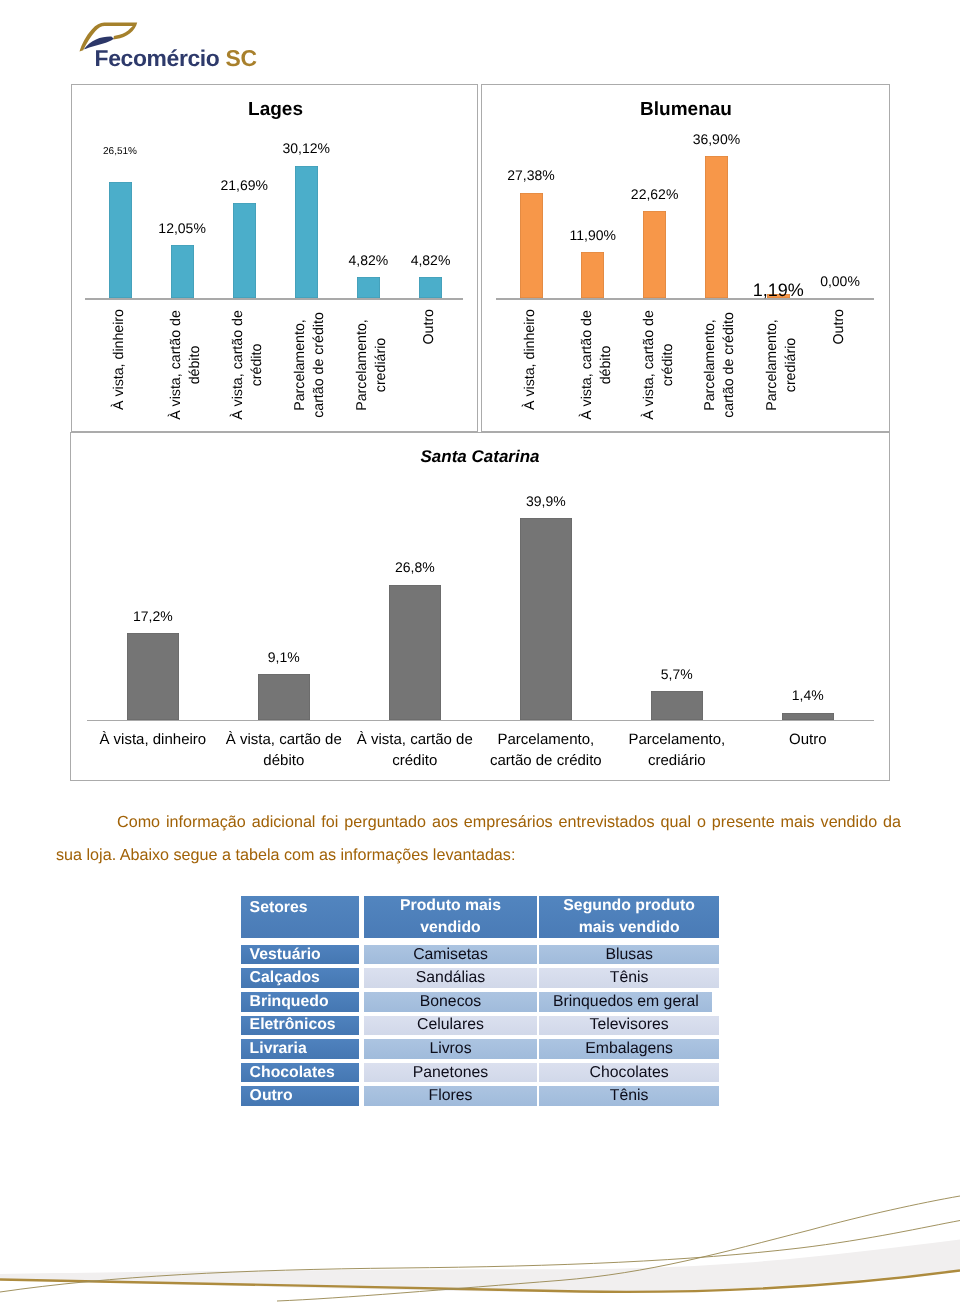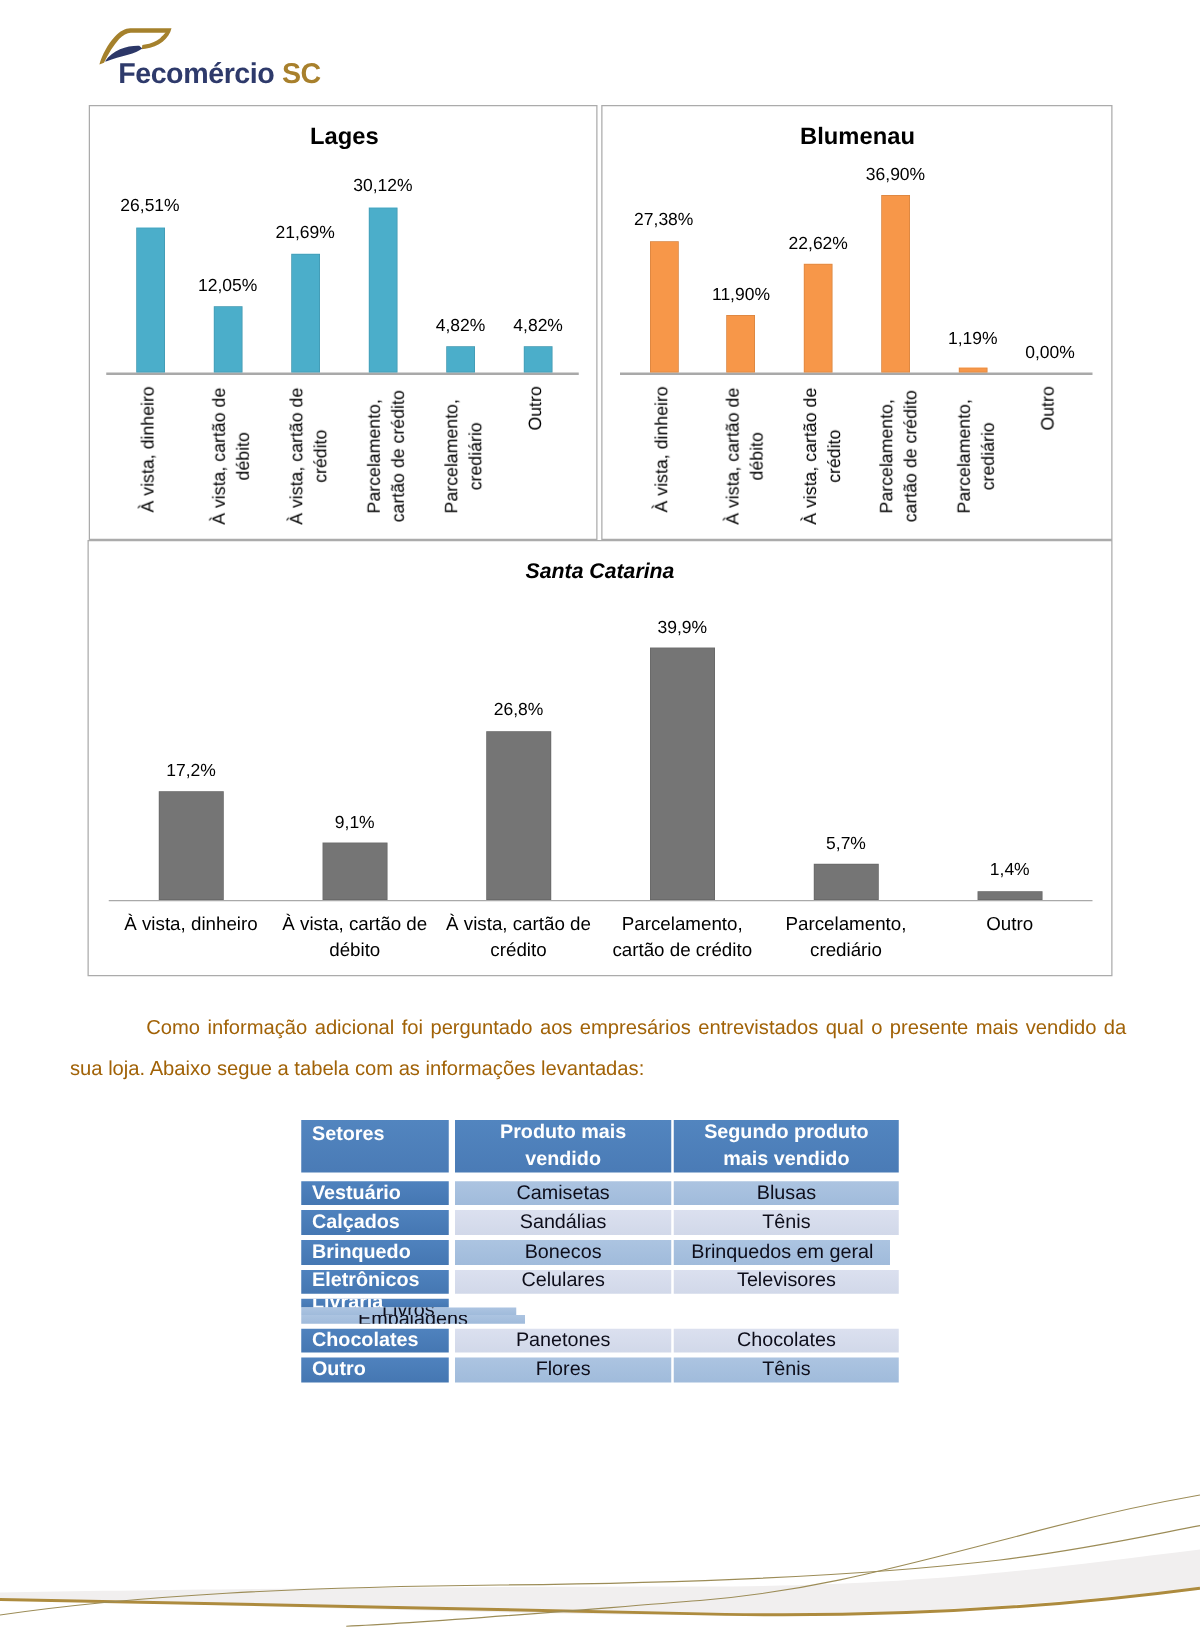--- a/index.html
+++ b/index.html
@@ -82,21 +82,21 @@
   <div id="logo-text"><span class="a">Fecomércio</span> <span class="b">SC</span></div>
 </div>
 
 <div class="frame" style="left:71px;top:84px;width:407px;height:348px;"></div>
 <div class="frame" style="left:481px;top:84px;width:409px;height:348px;"></div>
 <div class="frame" style="left:70px;top:432px;width:820px;height:349px;"></div>
 <div class="chartwrap">
 <div class="ctitle" style="left:125.5px;top:100px;width:300px;font-size:19px;">Lages</div>
 <div class="axis" style="left:85px;top:298.3px;width:378px;"></div>
 <div class="bar" style="left:108.5px;top:181.5px;width:23px;height:116.8px;background:#4BAECA;box-shadow:inset 0 0 0 0.6px rgba(0,0,0,0.13);"></div>
-<div class="dl" style="left:70.0px;top:157.0px;width:100px;font-size:14.0px;">26,51%</div>
+<div class="dl" style="left:70.0px;top:146px;width:100px;font-size:10px;">26,51%</div>
 <div class="cat-v" style="left:109.5px;top:435px;width:126px;font-size:14.2px;"><span class="cat-v-in">À vista, dinheiro</span></div>
 <div class="bar" style="left:170.6px;top:245.2px;width:23px;height:53.1px;background:#4BAECA;box-shadow:inset 0 0 0 0.6px rgba(0,0,0,0.13);"></div>
 <div class="dl" style="left:132.1px;top:220.7px;width:100px;font-size:14.0px;">12,05%</div>
 <div class="cat-v" style="left:167.0px;top:435px;width:126px;font-size:14.2px;"><span class="cat-v-in">À vista, cartão de débito</span></div>
 <div class="bar" style="left:232.7px;top:202.7px;width:23px;height:95.6px;background:#4BAECA;box-shadow:inset 0 0 0 0.6px rgba(0,0,0,0.13);"></div>
 <div class="dl" style="left:194.2px;top:178.2px;width:100px;font-size:14.0px;">21,69%</div>
 <div class="cat-v" style="left:229.1px;top:435px;width:126px;font-size:14.2px;"><span class="cat-v-in">À vista, cartão de crédito</span></div>
 <div class="bar" style="left:294.8px;top:165.6px;width:23px;height:132.7px;background:#4BAECA;box-shadow:inset 0 0 0 0.6px rgba(0,0,0,0.13);"></div>
 <div class="dl" style="left:256.3px;top:141.1px;width:100px;font-size:14.0px;">30,12%</div>
 <div class="cat-v" style="left:291.2px;top:435px;width:126px;font-size:14.2px;"><span class="cat-v-in">Parcelamento, cartão de crédito</span></div>
@@ -116,21 +116,21 @@
 <div class="bar" style="left:581.3px;top:252.4px;width:23px;height:45.9px;background:#F79749;box-shadow:inset 0 0 0 0.6px rgba(0,0,0,0.13);"></div>
 <div class="dl" style="left:542.8px;top:227.9px;width:100px;font-size:14.0px;">11,90%</div>
 <div class="cat-v" style="left:577.7px;top:435px;width:126px;font-size:14.2px;"><span class="cat-v-in">À vista, cartão de débito</span></div>
 <div class="bar" style="left:643.1px;top:211.1px;width:23px;height:87.2px;background:#F79749;box-shadow:inset 0 0 0 0.6px rgba(0,0,0,0.13);"></div>
 <div class="dl" style="left:604.6px;top:186.6px;width:100px;font-size:14.0px;">22,62%</div>
 <div class="cat-v" style="left:639.5px;top:435px;width:126px;font-size:14.2px;"><span class="cat-v-in">À vista, cartão de crédito</span></div>
 <div class="bar" style="left:704.9px;top:156.0px;width:23px;height:142.3px;background:#F79749;box-shadow:inset 0 0 0 0.6px rgba(0,0,0,0.13);"></div>
 <div class="dl" style="left:666.4px;top:131.5px;width:100px;font-size:14.0px;">36,90%</div>
 <div class="cat-v" style="left:701.3px;top:435px;width:126px;font-size:14.2px;"><span class="cat-v-in">Parcelamento, cartão de crédito</span></div>
 <div class="bar" style="left:766.7px;top:293.7px;width:23px;height:4.6px;background:#F79749;box-shadow:inset 0 0 0 0.6px rgba(0,0,0,0.13);"></div>
-<div class="dl" style="left:728.2px;top:263px;width:100px;font-size:14.0px;">1,19%</div>
+<div class="dl" style="left:728.2px;top:281px;width:100px;font-size:18px;">1,19%</div>
 <div class="cat-v" style="left:763.1px;top:435px;width:126px;font-size:14.2px;"><span class="cat-v-in">Parcelamento, crediário</span></div>
 <div class="dl" style="left:790.0px;top:273.8px;width:100px;font-size:14.0px;">0,00%</div>
 <div class="cat-v" style="left:829.6px;top:435px;width:126px;font-size:14.2px;"><span class="cat-v-in">Outro</span></div>
 </div>
 <div class="chartwrap">
 <div class="ctitle" style="left:330px;top:448px;width:300px;font-size:17px;font-style:italic;">Santa Catarina</div>
 <div class="axis" style="left:87px;top:720px;width:787px;"></div>
 <div class="bar" style="left:126.8px;top:633.1px;width:52px;height:86.9px;background:#757575;box-shadow:inset 0 0 0 0.6px rgba(0,0,0,0.13);"></div>
 <div class="dl" style="left:92.8px;top:608.6px;width:120px;font-size:14.0px;">17,2%</div>
 <div class="cat-h" style="left:77.8px;top:729px;width:150px;font-size:15.0px;line-height:21.0px;">
@@ -208,21 +208,21 @@
 <div class="gapc" style="width:2.8px;"></div>
 <div class="cell val a0" style="width:173px;">Brinquedos em geral</div>
 </div>
 <div class="trow" style="height:19.7px;margin-bottom:3.9px;">
 <div class="cell lbl left" style="width:118.8px;">Eletrônicos</div>
 <div class="gapc" style="width:5.0px;"></div>
 <div class="cell val a1" style="width:172.2px;">Celulares</div>
 <div class="gapc" style="width:2.8px;"></div>
 <div class="cell val a1" style="width:179.5px;">Televisores</div>
 </div>
-<div class="trow" style="height:19.7px;margin-bottom:3.9px;flex-direction:column;">
+<div class="trow" style="height:19.7px;margin-bottom:3.9px;">
 <div class="cell lbl left" style="width:118.8px;">Livraria</div>
 <div class="gapc" style="width:5.0px;"></div>
 <div class="cell val a0" style="width:172.2px;">Livros</div>
 <div class="gapc" style="width:2.8px;"></div>
 <div class="cell val a0" style="width:179.5px;">Embalagens</div>
 </div>
 <div class="trow" style="height:19.7px;margin-bottom:3.9px;">
 <div class="cell lbl left" style="width:118.8px;">Chocolates</div>
 <div class="gapc" style="width:5.0px;"></div>
 <div class="cell val a1" style="width:172.2px;">Panetones</div>

